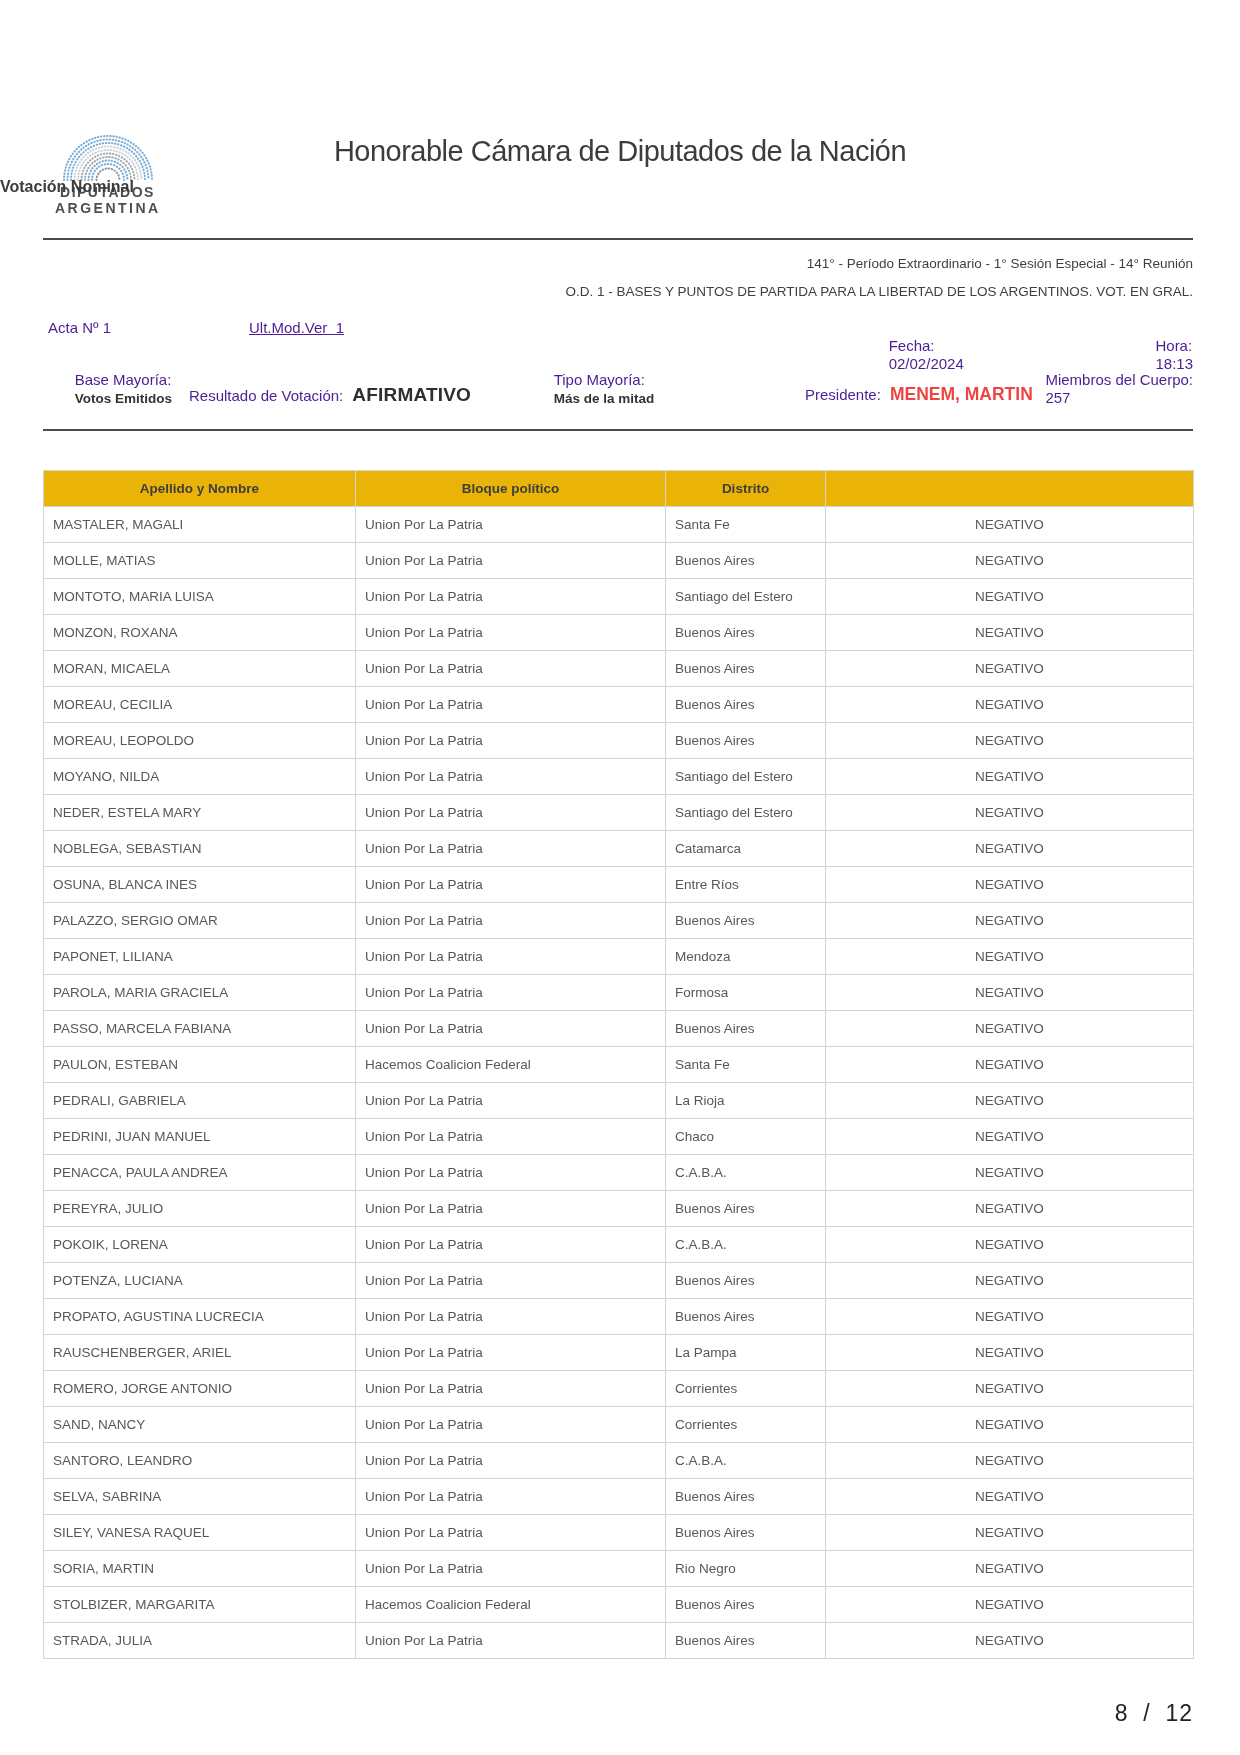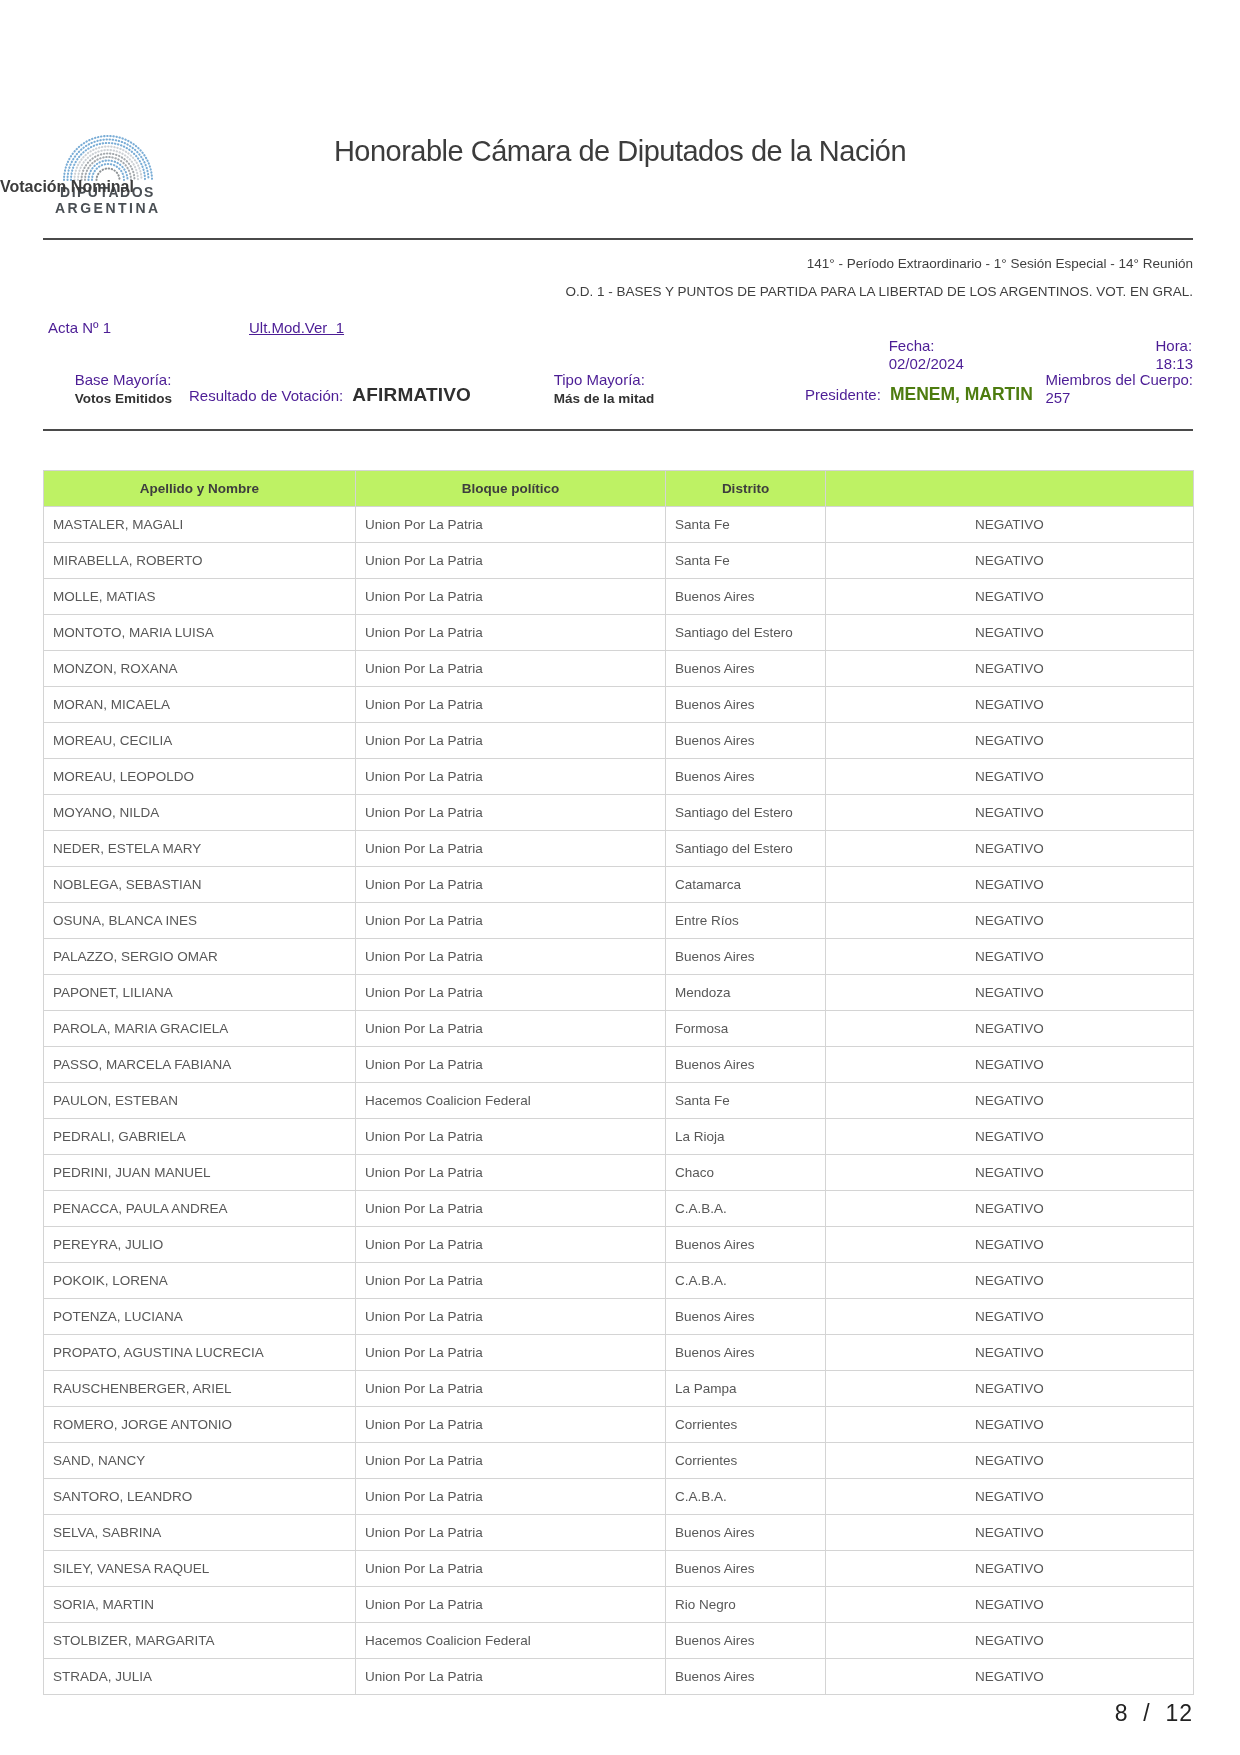--- a/index.html
+++ b/index.html
@@ -35,32 +35,32 @@
   .session-2 { top: 284px; }
 
   .meta-label { color: #4c1d95; font-size: 15px; }
   .meta-value { color: #333333; font-size: 13.5px; font-weight: bold; }
   .meta-item { position: absolute; white-space: pre; }
   .row1 { top: 319px; }
   .row2 { top: 353px; }
   .row3 { top: 384px; }
   .baseline-group { display: flex; align-items: baseline; gap: 9px; }
   .result-value { font-size: 19px; font-weight: bold; color: #2f2f2f; letter-spacing: 0.2px; }
-  .president-value { font-size: 17.5px; font-weight: bold; color: #4d7c0f; }
+  .president-value { font-size: 17.5px; font-weight: bold; color: #ef4444; }
 
   
   table.votes {
     position: absolute; left: 43px; top: 470px; width: 1150px;
     border-collapse: collapse; table-layout: fixed;
     font-size: 13.5px; color: #585858;
   }
   table.votes th, table.votes td { border: 1px solid #d4d4d4; overflow: hidden; white-space: nowrap; }
   table.votes th {
     height: 33px; font-size: 13.5px; font-weight: bold; color: #3e3e3e;
-    text-align: center; background: #bef264;
+    text-align: center; background: #eab308;
   }
   table.votes td { height: 35px; padding: 0 0 0 9px; text-align: left; }
   table.votes td.vote-col { text-align: center; padding: 0; }
   col.c-name { width: 312px; }
   col.c-bloc { width: 310px; }
   col.c-dist { width: 160px; }
   col.c-vote { width: 368px; }
 
   .page-indicator {
     position: absolute; right: 47px; top: 1700px;
@@ -150,26 +150,20 @@
       </tr>
     </thead>
     <tbody>
         <tr>
           <td>MASTALER, MAGALI</td>
           <td>Union Por La Patria</td>
           <td>Santa Fe</td>
           <td class="vote-col">NEGATIVO</td>
         </tr>
         <tr>
-          <td>MIRABELLA, ROBERTO</td>
-          <td>Union Por La Patria</td>
-          <td>Santa Fe</td>
-          <td class="vote-col">NEGATIVO</td>
-        </tr>
-        <tr>
           <td>MOLLE, MATIAS</td>
           <td>Union Por La Patria</td>
           <td>Buenos Aires</td>
           <td class="vote-col">NEGATIVO</td>
         </tr>
         <tr>
           <td>MONTOTO, MARIA LUISA</td>
           <td>Union Por La Patria</td>
           <td>Santiago del Estero</td>
           <td class="vote-col">NEGATIVO</td>

